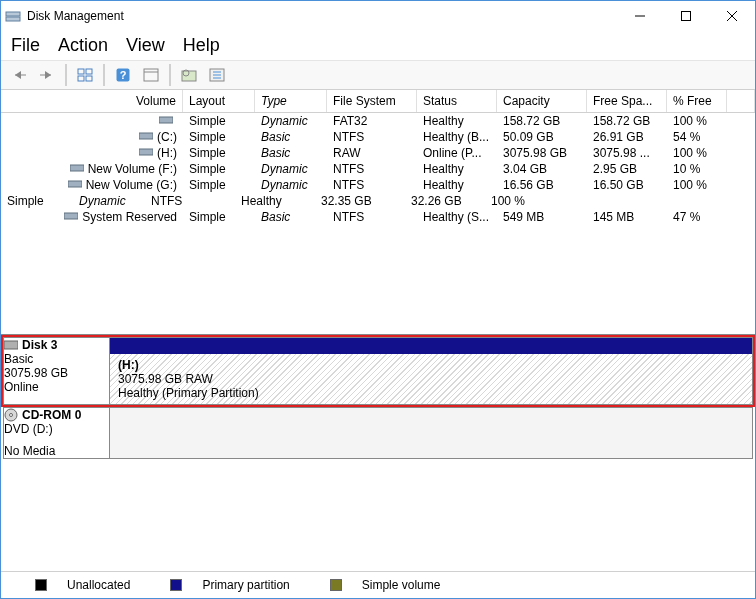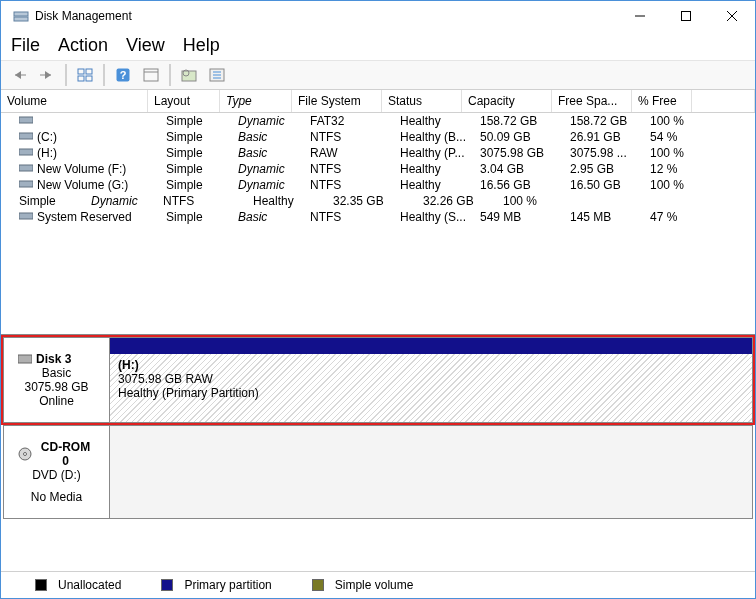--- a/index.html
+++ b/index.html
@@ -1,47 +1,47 @@
 <!DOCTYPE html>
 <html><head>
 <meta charset="utf-8">
 <style>
 * { box-sizing: border-box; margin: 0; padding: 0; }
 body { font-family: "Segoe UI", Tahoma, sans-serif; font-size: 12px; background: #fff; color: #000; }
 .window { width: 756px; height: 599px; border: 1px solid #4a90d9; display: flex; flex-direction: column; background: #fff; }
-.titlebar { height: 30px; display: flex; align-items: center; padding: 0 0 0 12px; background: #fff; }
+.titlebar { height: 30px; display: flex; align-items: center; padding: 0 0 0 4px; background: #fff; }
 .titlebar .icon { width: 16px; height: 16px; margin-right: 6px; }
 .titlebar .title { flex: 1; font-size: 12px; }
 .winbtns { display: flex; height: 100%; }
 .winbtn { width: 46px; display: flex; align-items: center; justify-content: center; font-size: 14px; }
 .menubar { display: flex; gap: 18px; padding: 4px 10px; border-bottom: 1px solid #e5e5e5; }
 .menuitem { font-size: 18px; }
 .toolbar { display: flex; align-items: center; gap: 4px; padding: 3px 6px; border-bottom: 1px solid #d0d0d0; background: #f8f8f8; }
 .toolbtn { width: 24px; height: 22px; display: flex; align-items: center; justify-content: center; border: 1px solid transparent; }
 .toolbtn.sep { width: 1px; background: #d0d0d0; margin: 0 2px; }
 .volumes { flex: 0 0 auto; }
 .header-row { display: flex; border-bottom: 1px solid #d0d0d0; background: #fff; }
 .header-row .cell { border-right: 1px solid #e0e0e0; padding: 4px 6px; font-size: 12px; background: #fff; }
-.row { display: flex; padding-left: 12px; }
+.row { display: flex; }
 .row .cell { padding: 1px 6px; font-size: 12px; white-space: nowrap; overflow: hidden; text-overflow: ellipsis; }
-.c0 { width: 147px; } .c1 { width: 72px; } .c2 { width: 72px; font-style: italic; } .c3 { width: 90px; } .c4 { width: 80px; } .c5 { width: 90px; } .c6 { width: 80px; } .c7 { width: 60px; } .c8 { flex:1; }
+.c0 { width: 182px; text-align: right; } .c1 { width: 72px; } .c2 { width: 72px; font-style: italic; } .c3 { width: 90px; } .c4 { width: 80px; } .c5 { width: 90px; } .c6 { width: 80px; } .c7 { width: 60px; } .c8 { flex:1; }
 .vicon { display: inline-flex; align-items: center; width: 18px; }
 .volblank { height: 110px; border-bottom: 1px solid #888; }
 .diskpanel { flex: 1; overflow: auto; background: #fff; }
 .diskrow { display: flex; border: 1px solid #888; margin: 2px; }
 .diskrow.highlight { outline: 2px solid #e02020; }
-.diskleft { width: 106px; padding: 14px; border-right: 1px solid #888; background: #fff; text-align: center; }
+.diskleft { width: 106px; padding: 0; border-right: 1px solid #888; background: #fff; }
 .diskleft .dtitle { font-weight: bold; display: flex; align-items: center; gap: 4px; }
 .diskright { flex: 1; display: flex; flex-direction: column; }
 .partbar { height: 16px; background: #12108b; }
 .partbox { flex: 1; padding: 4px 8px; background: repeating-linear-gradient(135deg, #fff, #fff 3px, #d8d8d8 3px, #d8d8d8 4px); }
 .partbox .pname { font-weight: bold; }
 .cdrow .diskright { background: #f4f4f4; padding: 6px; }
 .legend { display: flex; align-items: center; gap: 16px; padding: 6px 10px; border-top: 1px solid #d0d0d0; }
-.lg { display: flex; align-items: center; gap: 11px; padding-left: 24px; }
+.lg { display: flex; align-items: center; gap: 20px; padding-left: 24px; }
 .sw { width: 12px; height: 12px; border: 1px solid #666; }
 .sw.unalloc { background: #000; } .sw.primary { background: #12108b; } .sw.simple { background: #7a7a25; }
 svg { display: block; }
 </style>
 </head>
 <body>
 
 <div class="window">
   <div class="titlebar">
     <span class="icon">
@@ -173,38 +173,38 @@
         </div>
         <div class="row">
           <div class="cell c0"><span class="vicon">
               <svg width="14" height="10">
                 <rect x="0" y="2" width="14" height="6" fill="#a0b0c0" stroke="#607080"></rect>
               </svg>
             </span><span>(H:)</span></div>
           <div class="cell c1">Simple</div>
           <div class="cell c2">Basic</div>
           <div class="cell c3">RAW</div>
-          <div class="cell c4">Healthy (P...</div>
+          <div class="cell c4">Online (P...</div>
           <div class="cell c5">3075.98 GB</div>
           <div class="cell c6">3075.98 ...</div>
           <div class="cell c7">100 %</div>
         </div>
         <div class="row">
           <div class="cell c0"><span class="vicon">
               <svg width="14" height="10">
                 <rect x="0" y="2" width="14" height="6" fill="#a0b0c0" stroke="#607080"></rect>
               </svg>
             </span><span>New Volume (F:)</span></div>
           <div class="cell c1">Simple</div>
           <div class="cell c2">Dynamic</div>
           <div class="cell c3">NTFS</div>
           <div class="cell c4">Healthy</div>
           <div class="cell c5">3.04 GB</div>
           <div class="cell c6">2.95 GB</div>
-          <div class="cell c7">12 %</div>
+          <div class="cell c7">10 %</div>
         </div>
         <div class="row">
           <div class="cell c0"><span class="vicon">
               <svg width="14" height="10">
                 <rect x="0" y="2" width="14" height="6" fill="#a0b0c0" stroke="#607080"></rect>
               </svg>
             </span><span>New Volume (G:)</span></div>
           <div class="cell c1">Simple</div>
           <div class="cell c2">Dynamic</div>
           <div class="cell c3">NTFS</div>

